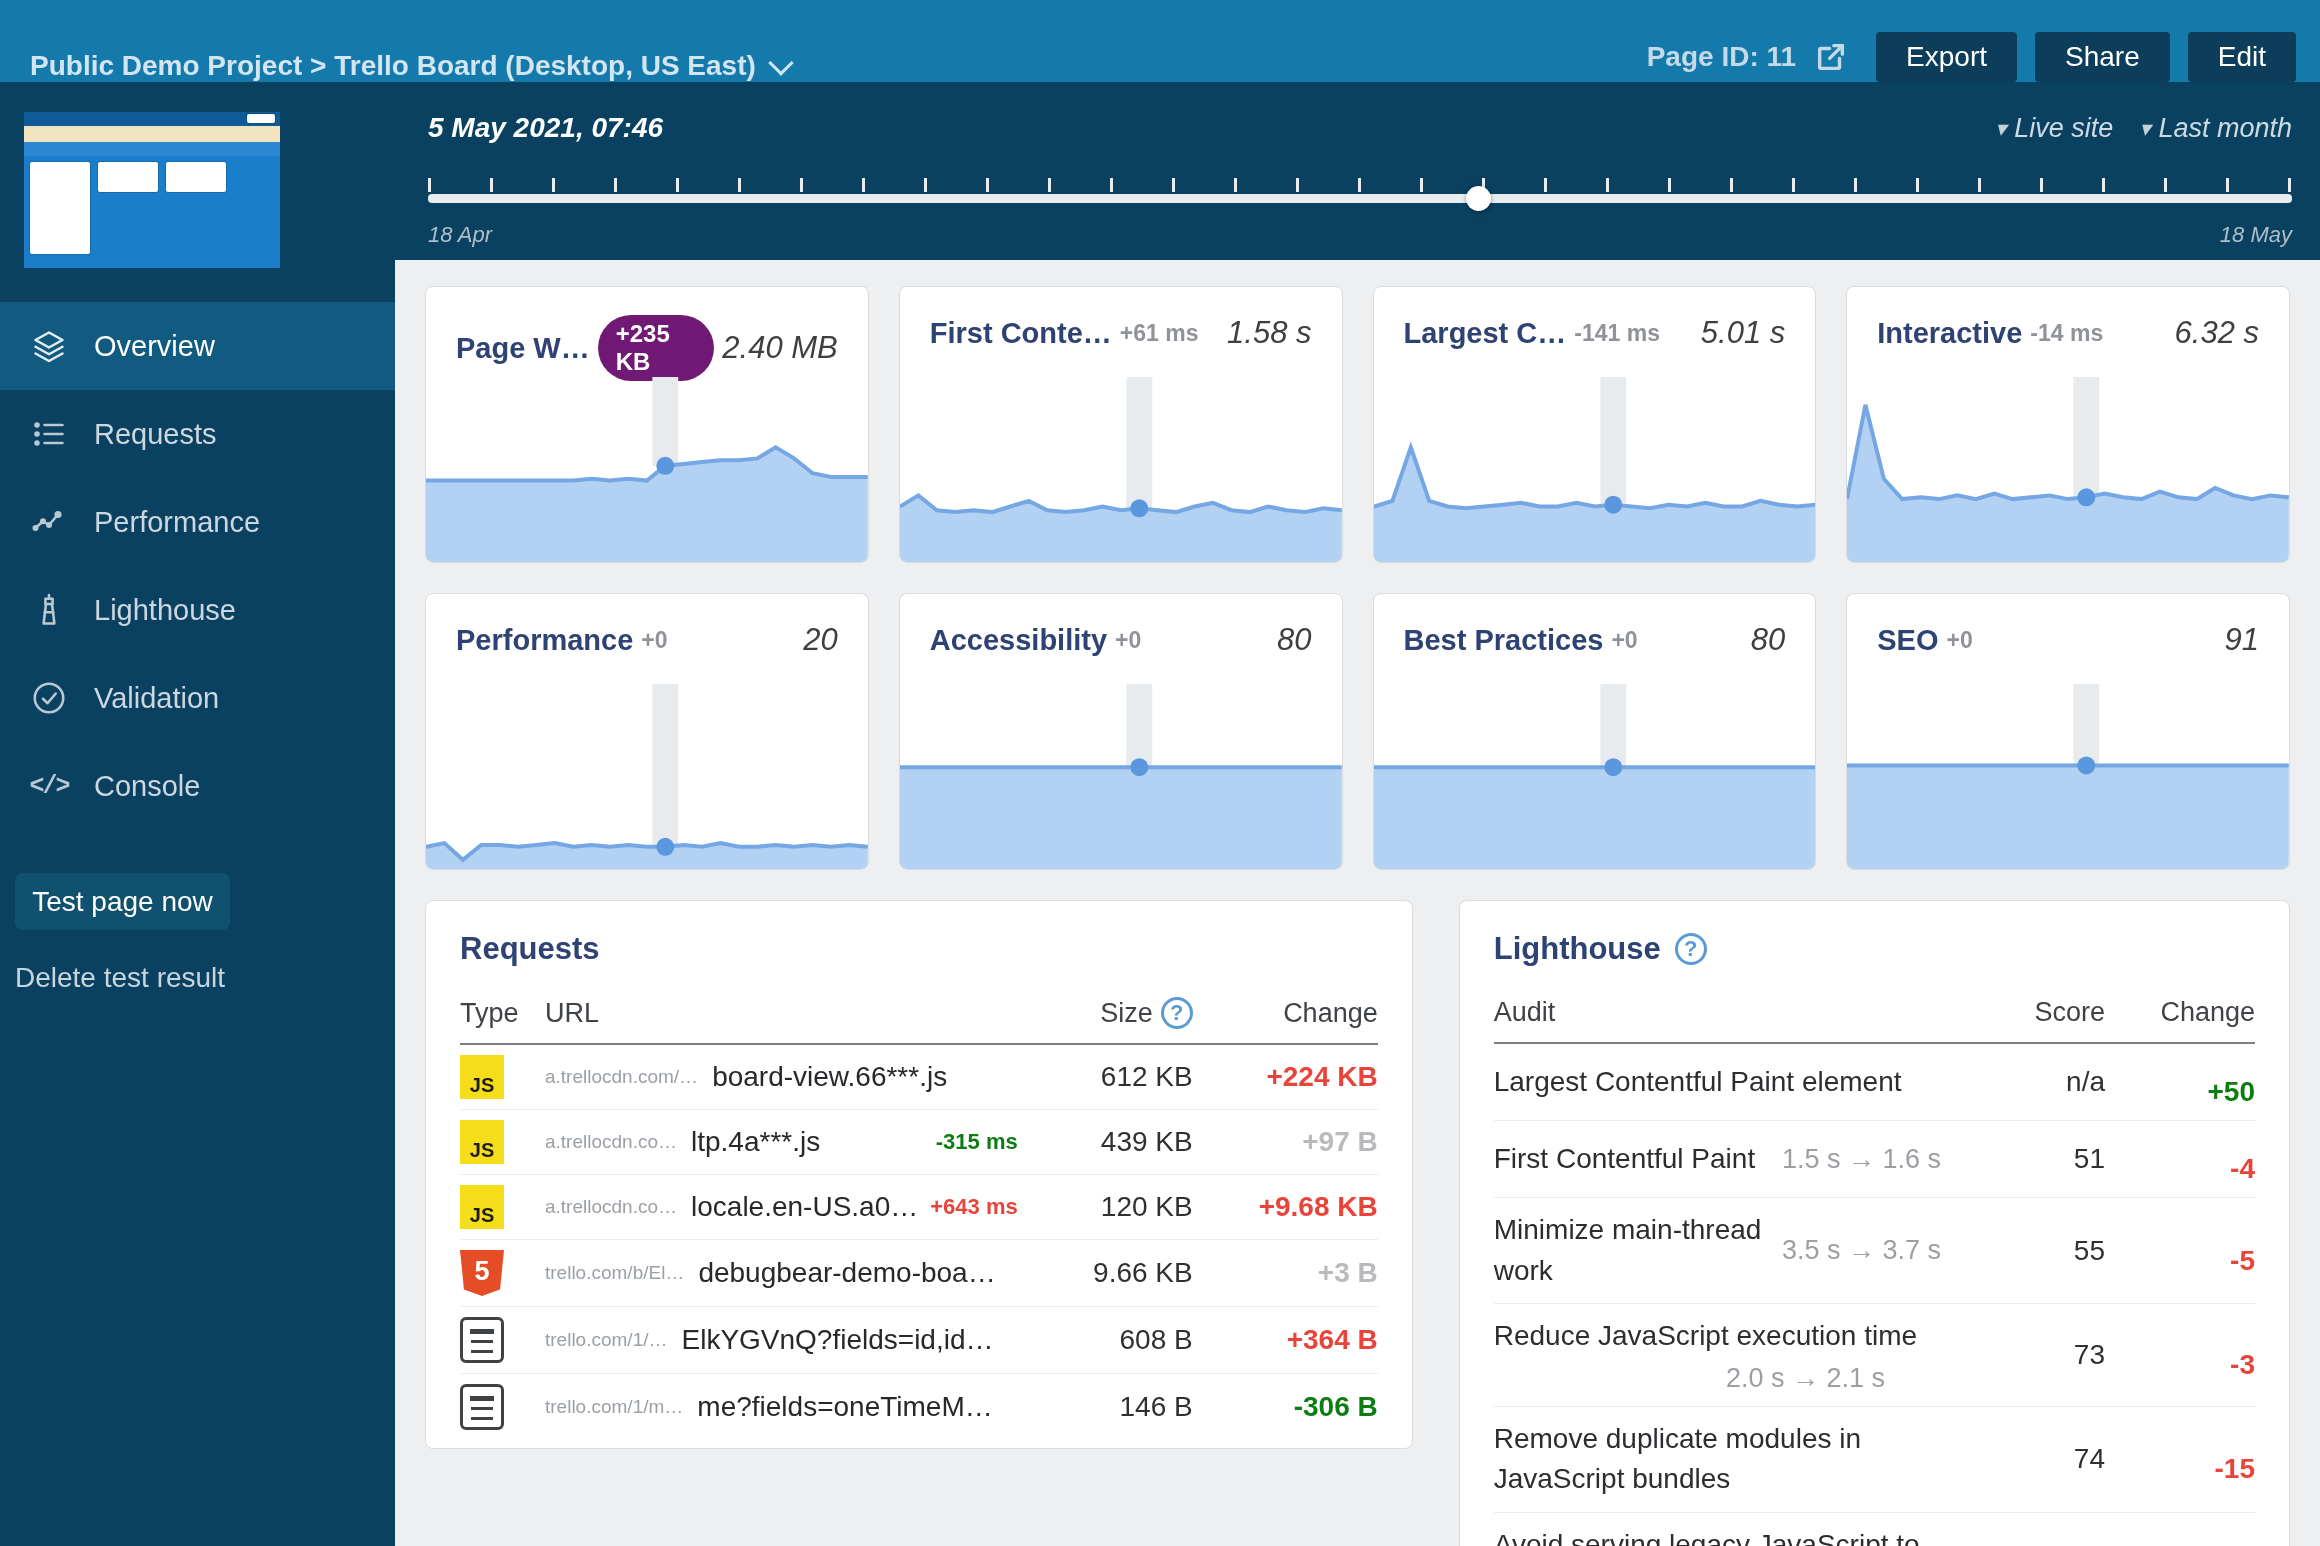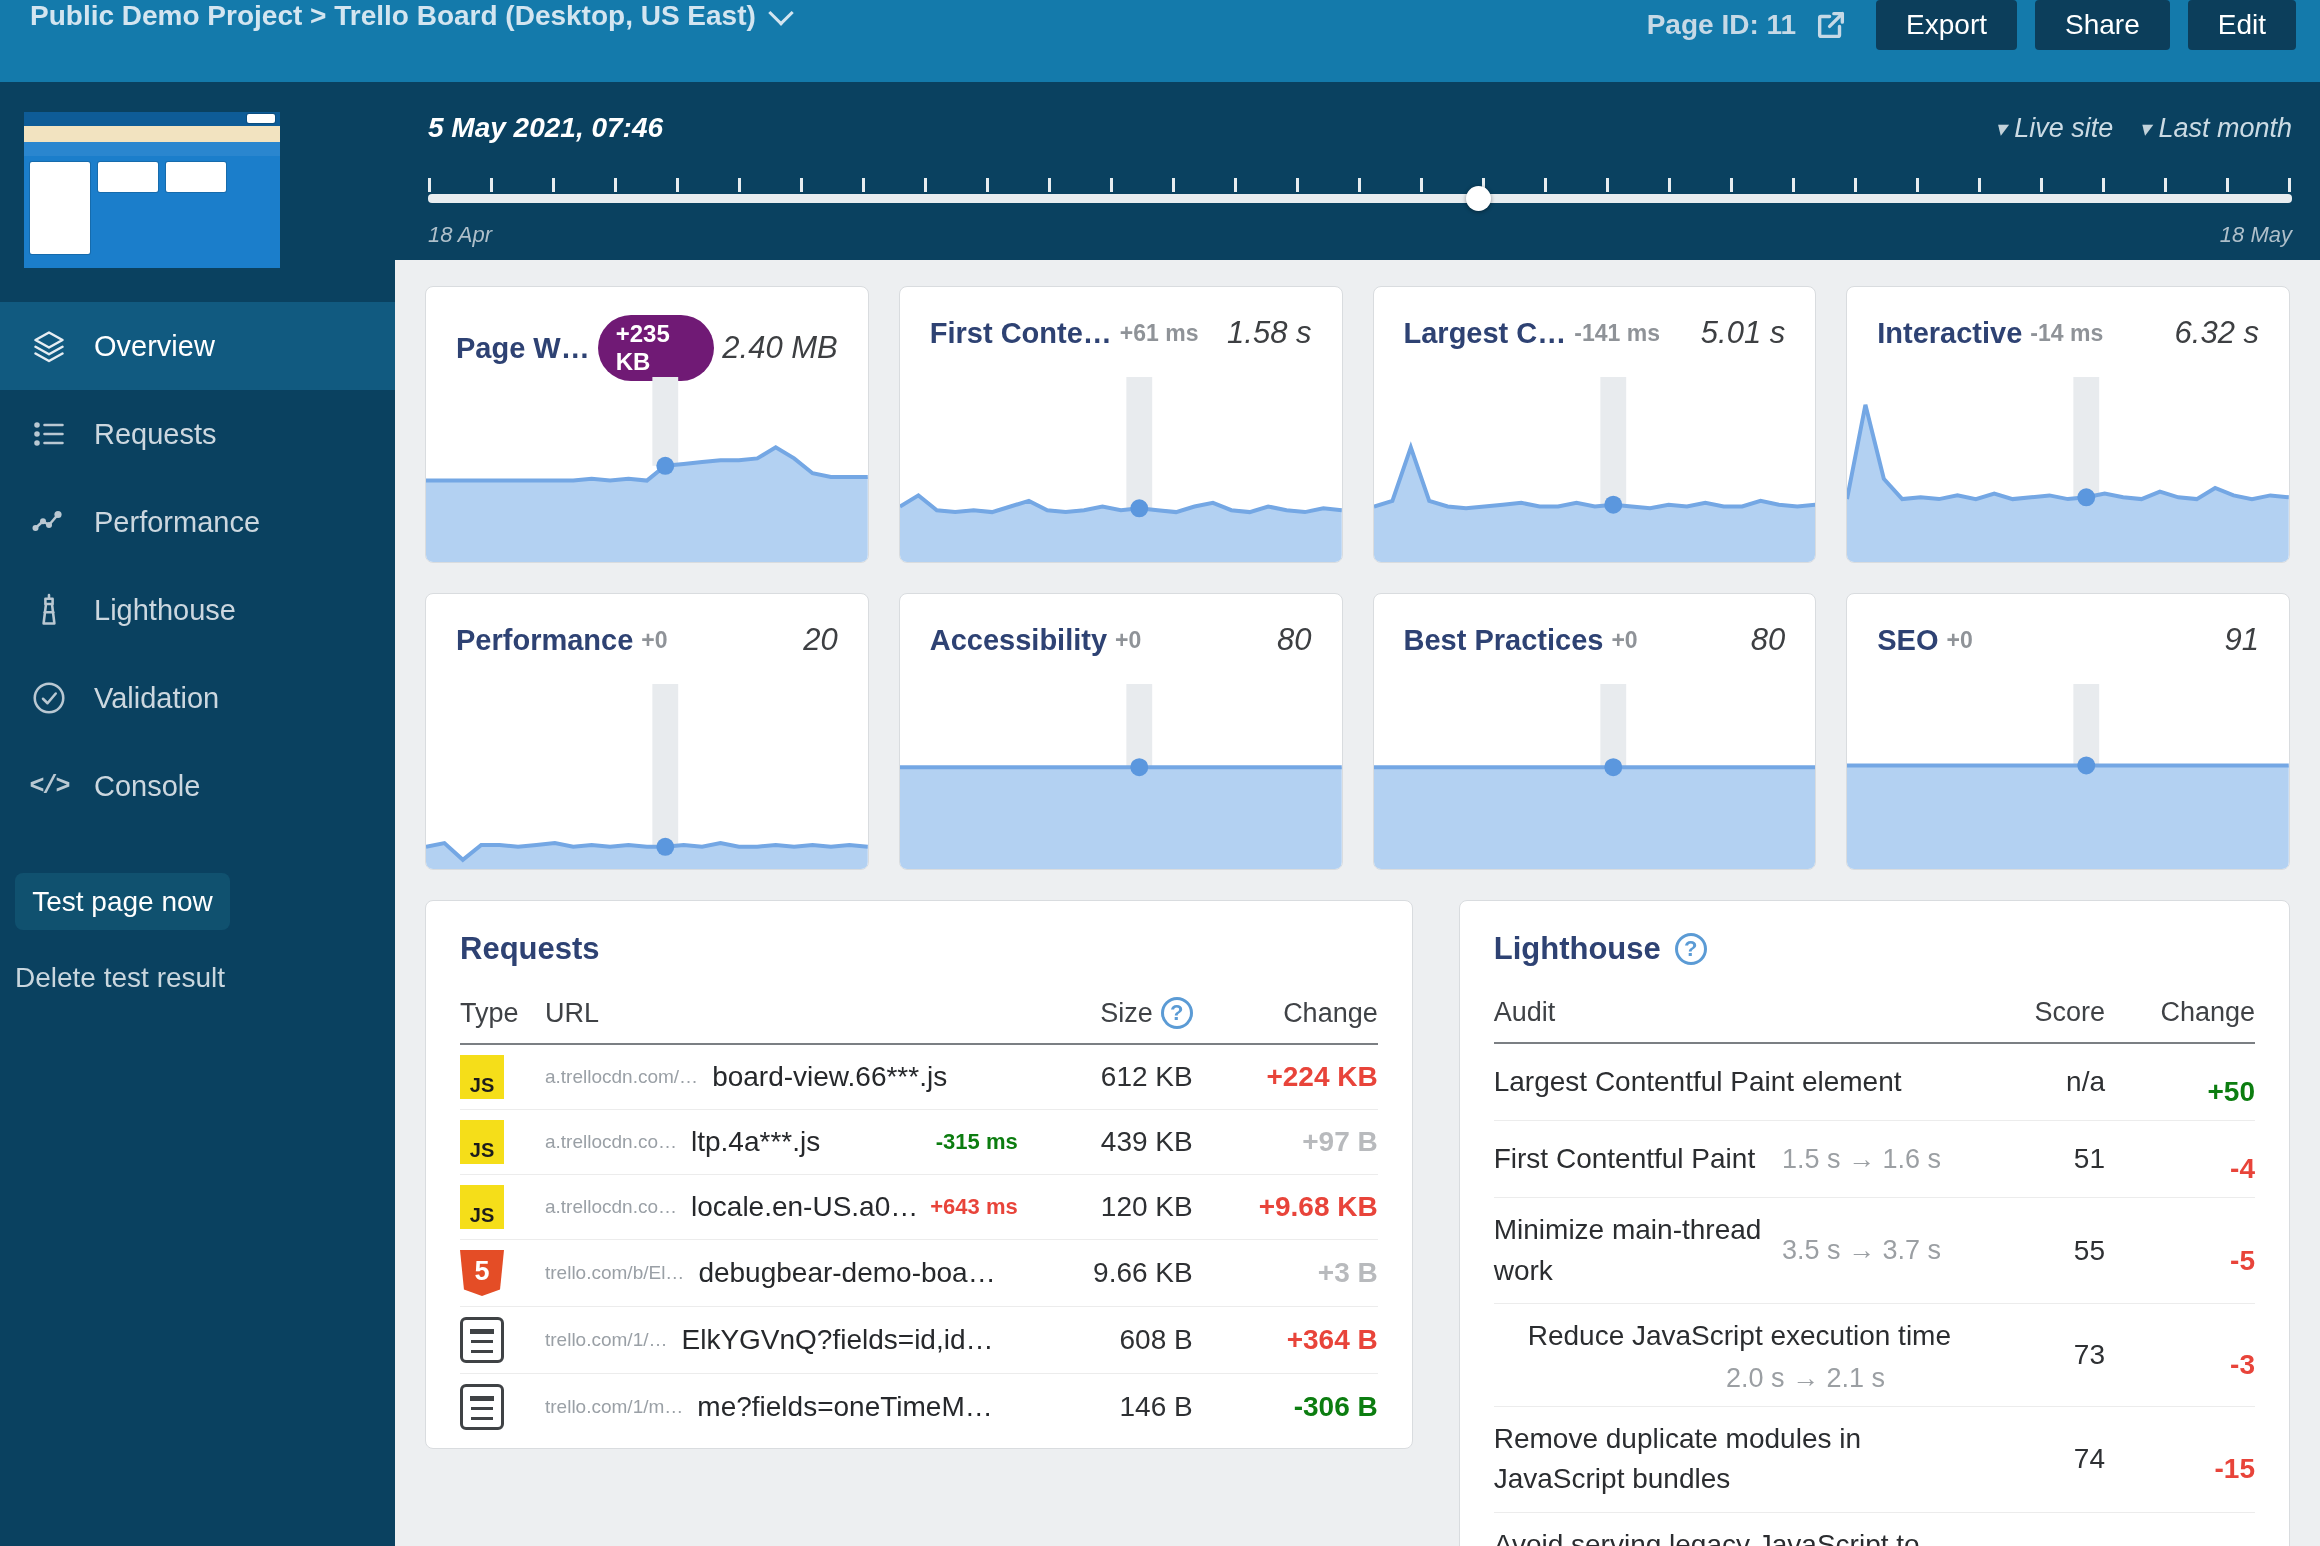--- a/index.html
+++ b/index.html
@@ -1,21 +1,21 @@
 <!DOCTYPE html>
 <html><head>
 <meta charset="utf-8">
 <style>
   * { margin:0; padding:0; box-sizing:border-box; }
   body { font-family:"Liberation Sans",sans-serif; background:#333; }
   .app { position:relative; width:2320px; height:1546px; overflow:hidden; background:#edeff1; }
 
   
   .topbar { position:absolute; left:0; top:0; width:2320px; height:82px; background:#147aab;
-            display:flex; align-items:flex-start; padding:0 24px 0 30px; z-index:5; }
+            display:flex; align-items:flex-end; padding:0 24px 0 30px; z-index:5; }
   .breadcrumb { color:#d3e5f0; font-size:28px; font-weight:bold; display:flex; align-items:center; gap:16px; cursor:pointer; }
   .crumb-chev { width:18px; height:18px; margin-top:-6px; border-right:3px solid #d3e5f0; border-bottom:3px solid #d3e5f0; transform:rotate(45deg); }
   .topbar-right { margin-left:auto; display:flex; align-items:center; gap:18px; }
   .pageid { color:#c6d9e6; font-size:28px; font-weight:bold; }
   .extlink { width:34px; height:34px; margin-right:10px; cursor:pointer; }
   .tb-btn { background:#0c3e5b; color:#fff; font-size:28px; font-family:inherit; border:none; border-radius:4px;
             height:50px; padding:0 30px; cursor:pointer; }
 
   
   .sidebar { position:absolute; left:0; top:82px; width:395px; height:1464px; background:#0a4160; z-index:4; }
@@ -95,21 +95,21 @@
   .rq-cell-size { color:#2e3033; font-size:28px; }
   .rq-cell-change { font-size:28px; font-weight:bold; }
 
   
   .lh-audit-h { flex:1; }
   .lh-score-h { width:120px; text-align:right; }
   .lh-change-h { width:150px; text-align:right; }
   .lh-row { display:flex; align-items:center; padding:12px 0; border-bottom:1px solid #ececec; cursor:pointer; }
   .lh-row:last-child { border-bottom:none; }
   .lh-left { flex:1; display:flex; align-items:center; min-width:0; }
-  .lh-left.stack { flex-direction:column; align-items:center; }
+  .lh-left.stack { flex-direction:column; align-items:flex-start; }
   .lh-title { flex:1; color:#2b2d30; font-size:28px; line-height:1.45; }
   .lh-detail { color:#9b9fa3; font-size:27px; padding-right:44px; white-space:nowrap; }
   .lh-left.stack .lh-detail { align-self:flex-end; padding-right:100px; margin-top:6px; }
   .lh-score { width:120px; text-align:right; color:#2e3033; font-size:28px; }
   .lh-change { width:150px; text-align:right; font-size:28px; font-weight:bold;margin-top:20px; }
 
   .c-red { color:#e8443a; }
   .c-green { color:#0c7d10; }
   .c-gray { color:#b8babd; }
 </style>

